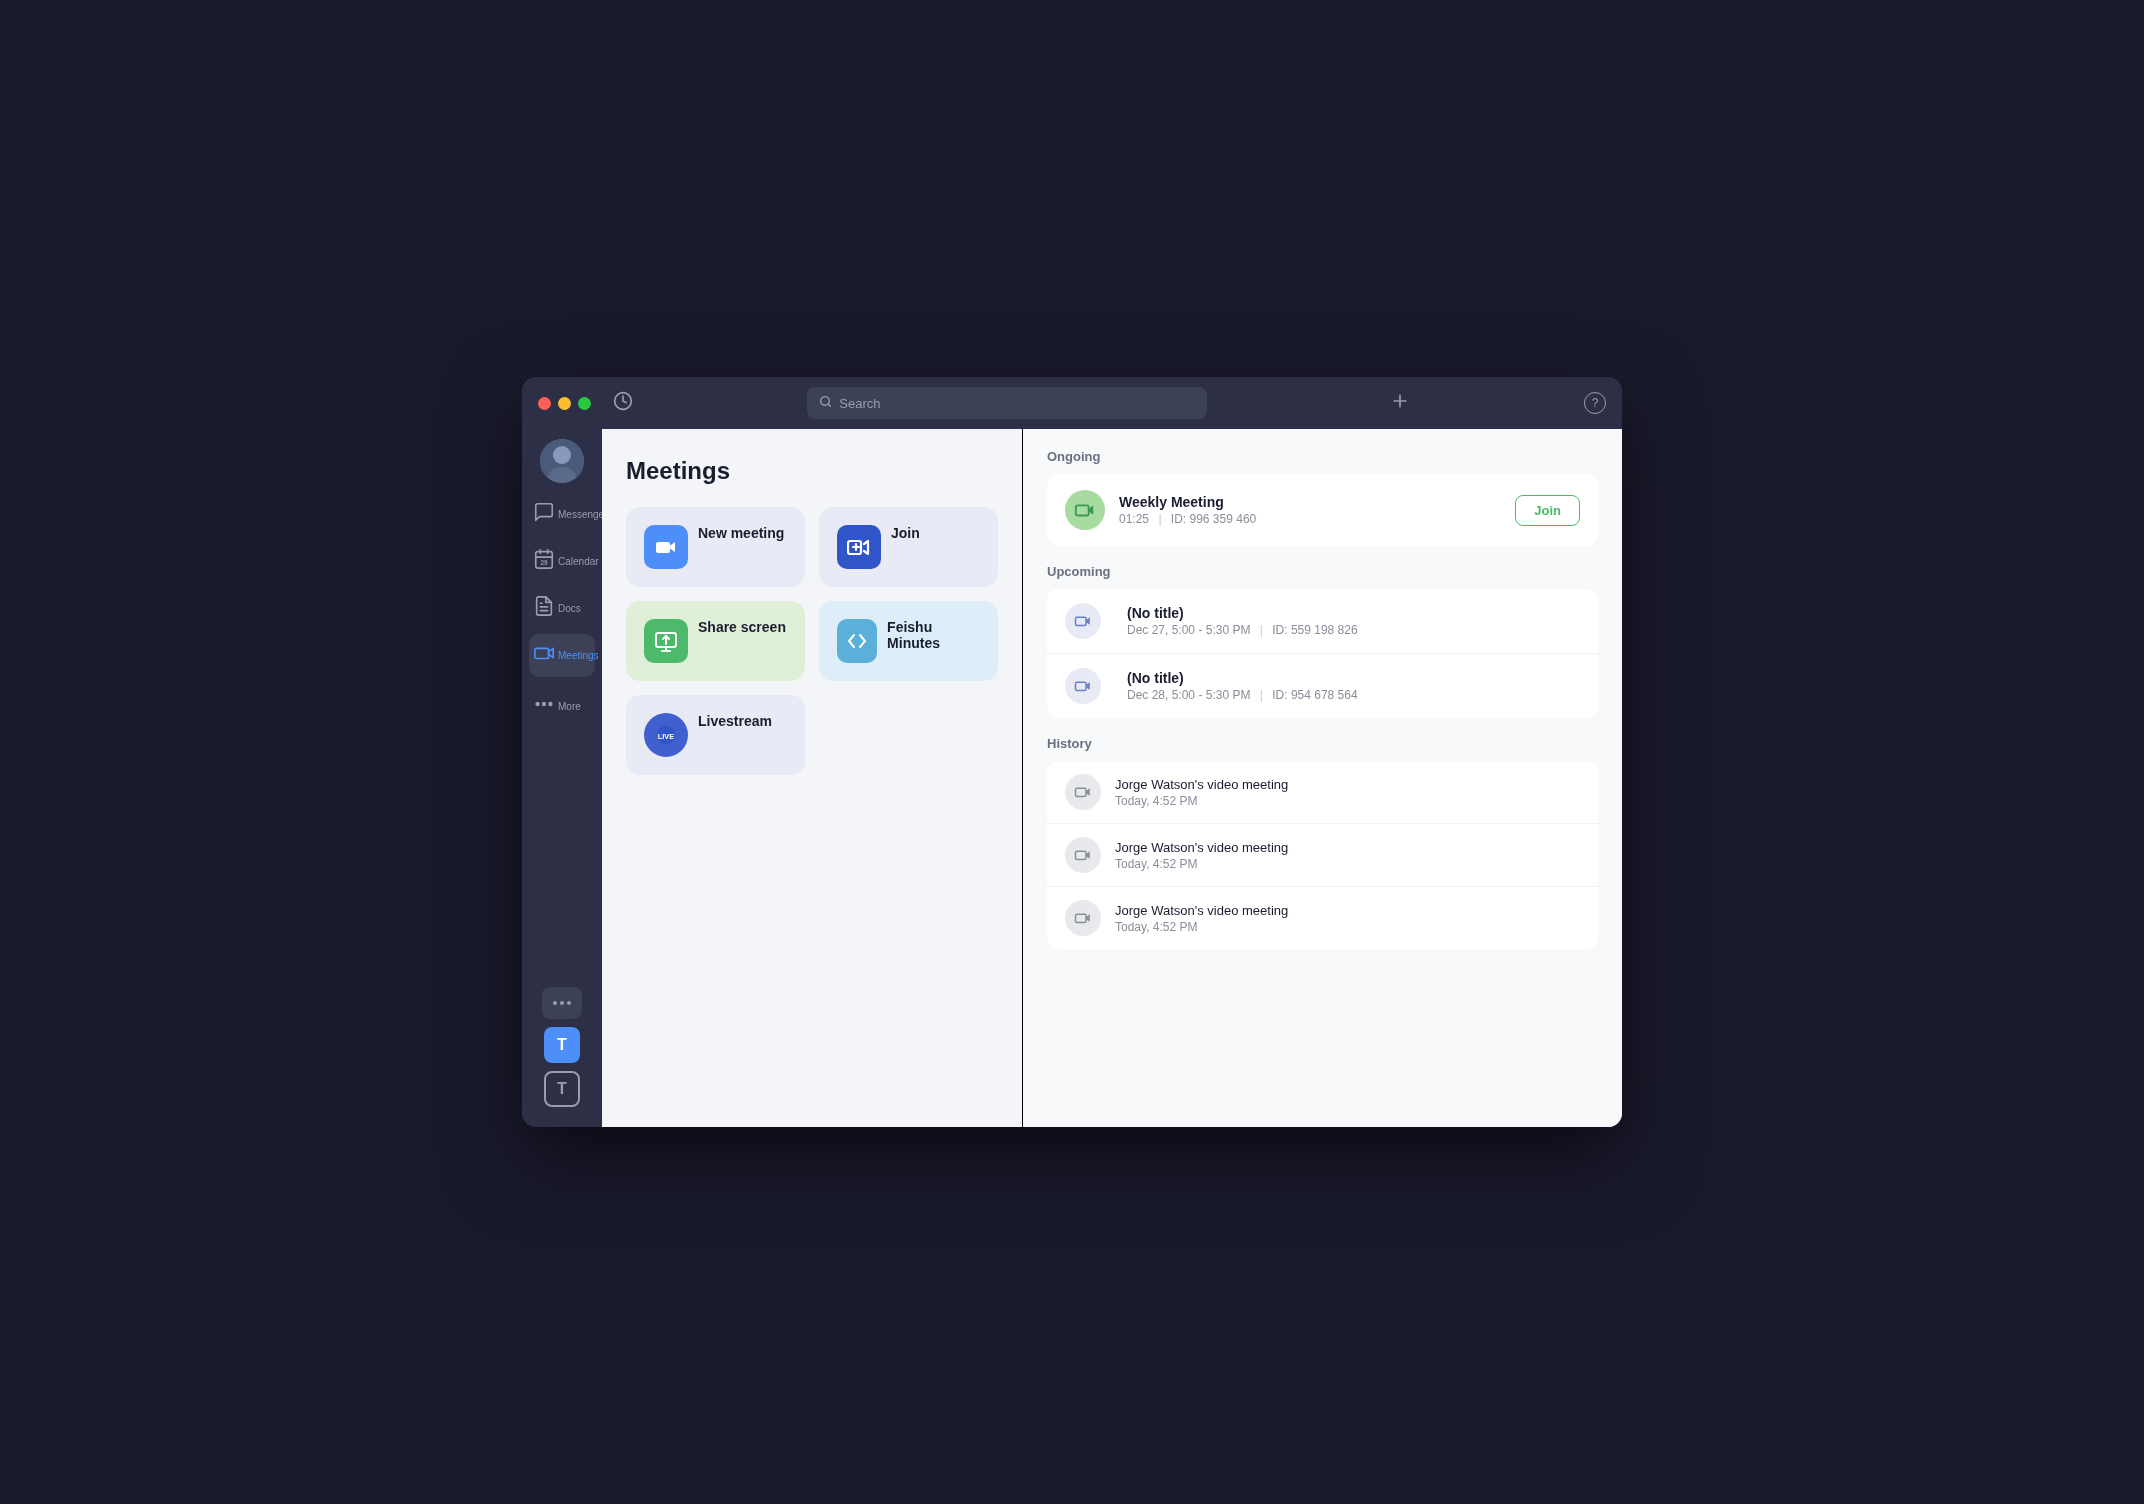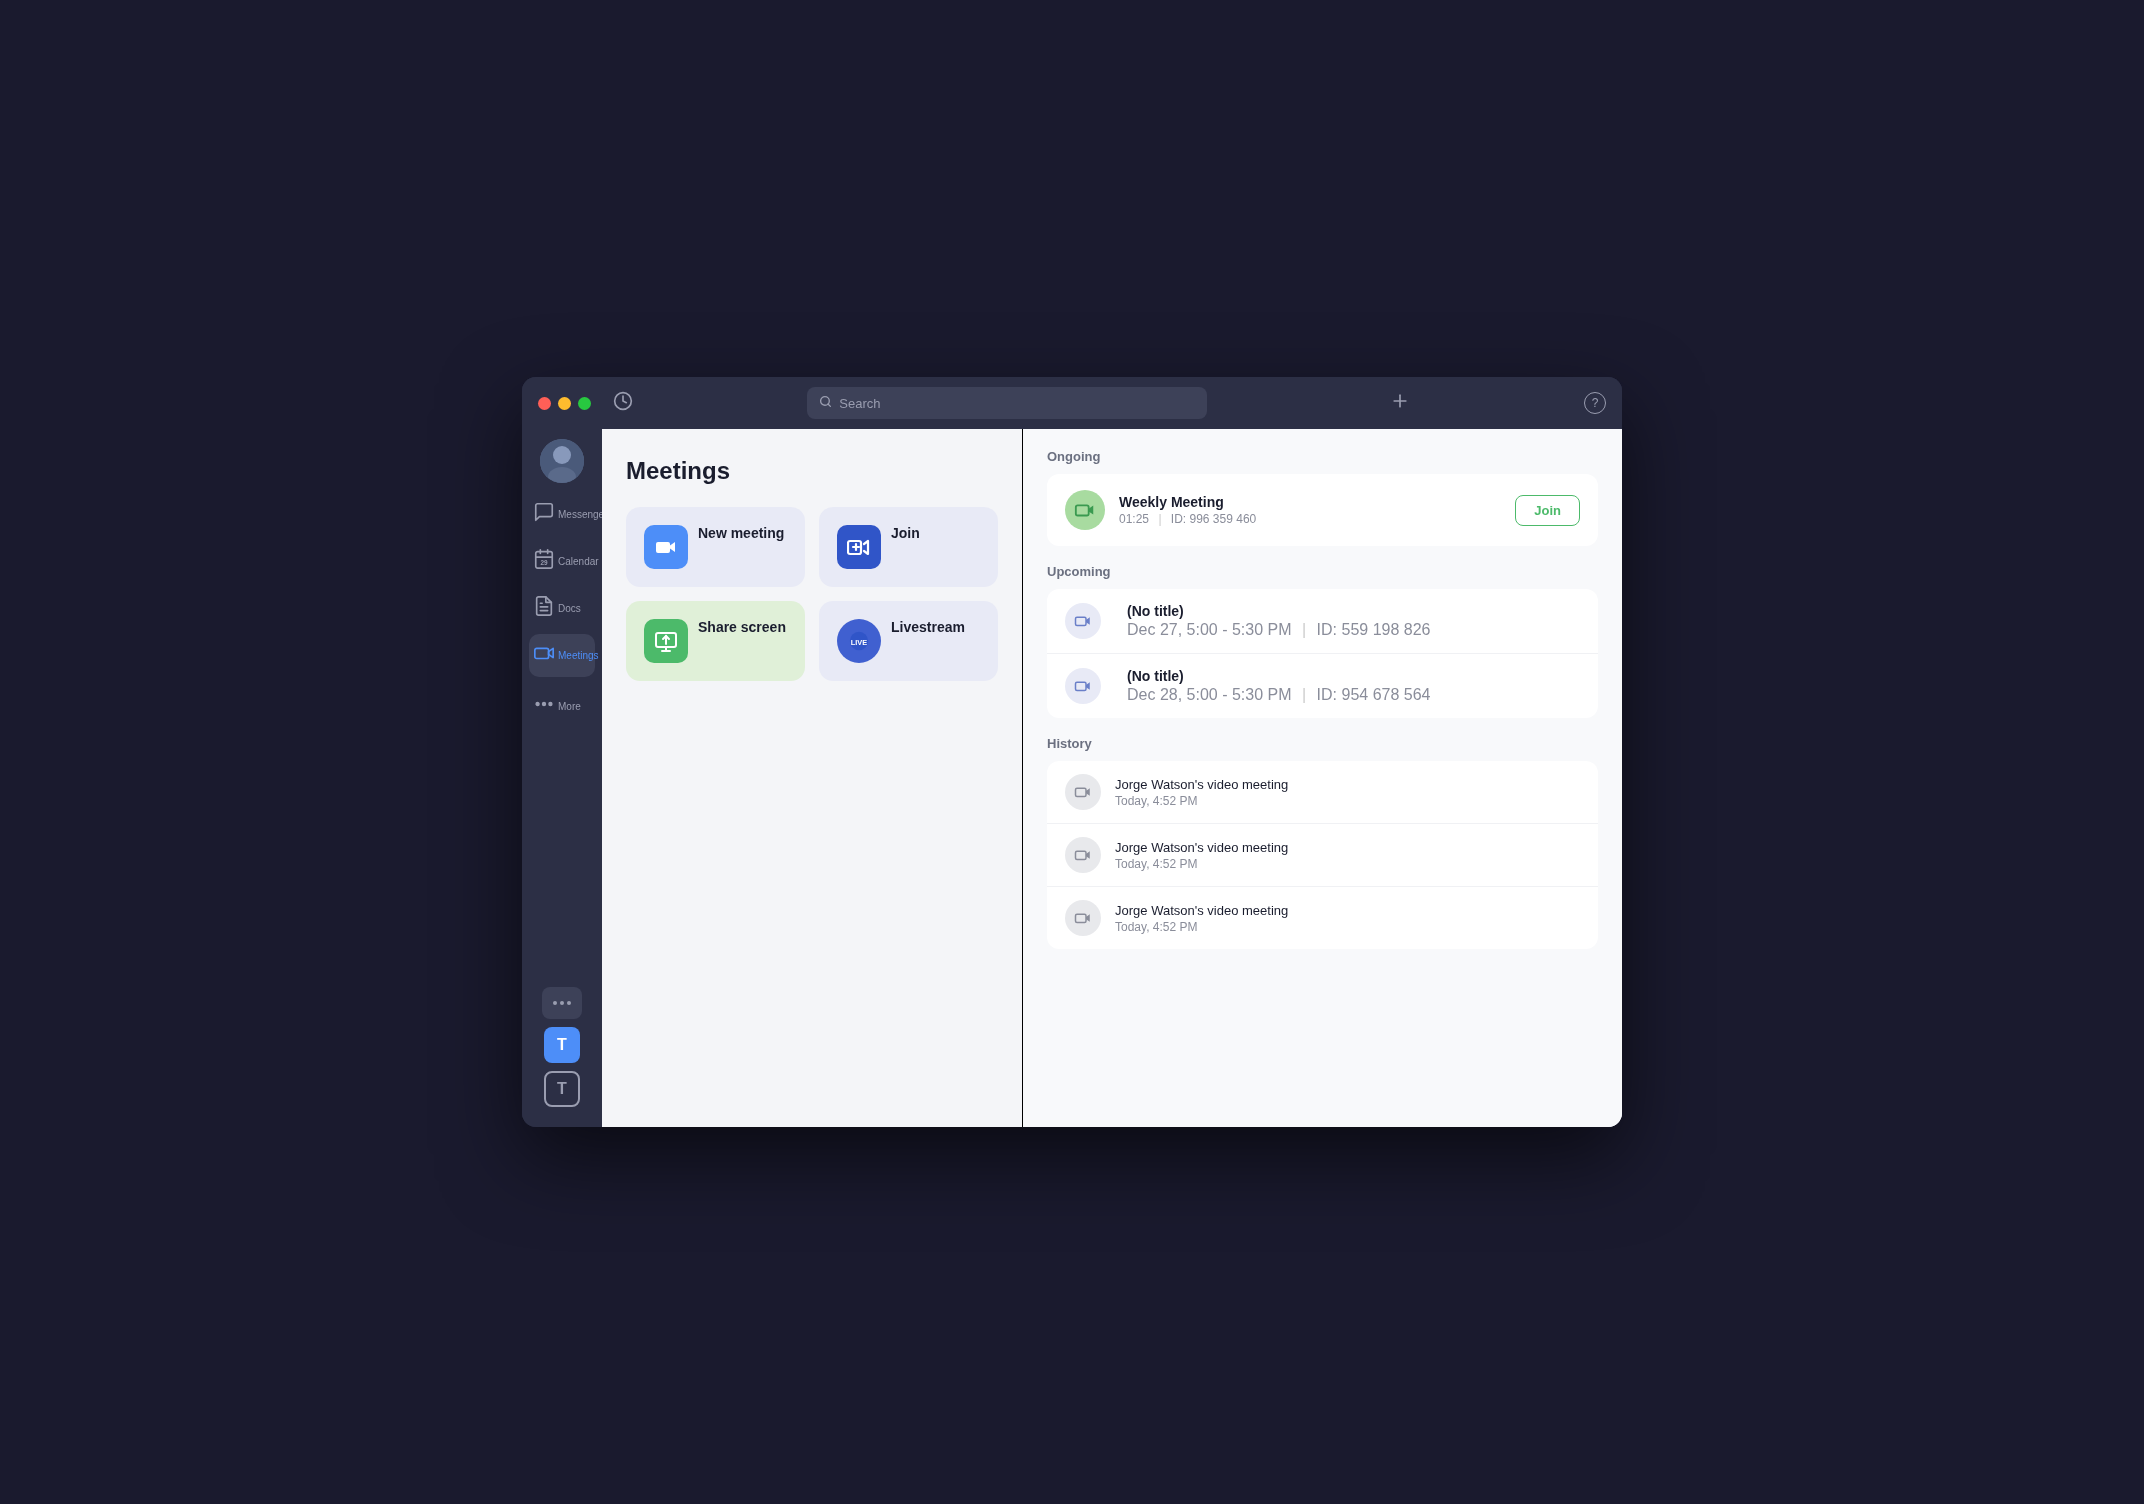--- a/index.html
+++ b/index.html
@@ -334,21 +334,21 @@
       justify-content: center;
       flex-shrink: 0;
     }
     .upcoming-info {}
     .upcoming-title {
       font-size: 14px;
       font-weight: 600;
       color: #1a1d2e;
     }
     .upcoming-meta {
-      font-size: 16px;
+      font-size: 12px;
       color: #8a8d9a;
       margin-top: 2px;
     }
     .history-item {
       display: flex;
       align-items: center;
       gap: 14px;
       padding: 13px 18px;
       border-bottom: 1px solid #f0f1f4;
     }
@@ -533,20 +533,29 @@
                 <rect x="2" y="4" width="20" height="14" rx="2"></rect>
                 <line x1="8" y1="22" x2="16" y2="22"></line>
                 <line x1="12" y1="18" x2="12" y2="22"></line>
                 <polyline points="9 10 12 7 15 10" fill="none" stroke="white" stroke-width="2"></polyline>
                 <line x1="12" y1="7" x2="12" y2="15"></line>
               </svg>
             </div>
             <span class="card-label">Share screen</span>
           </div>
 
+          <div class="meeting-card card-lightblue">
+            <div class="card-icon-wrap icon-bg-lightblue">
+              <svg width="24" height="24" viewBox="0 0 24 24" fill="none" stroke="white" stroke-width="2" stroke-linecap="round">
+                <path d="M9 18 L4 12 L9 6" fill="none"></path>
+                <path d="M15 6 L20 12 L15 18" fill="none"></path>
+              </svg>
+            </div>
+            <span class="card-label">Feishu Minutes</span>
+          </div>
 
           <div class="meeting-card card-blue">
             <div class="card-icon-wrap icon-bg-blue2" style="background:#4060d0; border-radius:50%;">
               <svg width="22" height="22" viewBox="0 0 24 24" fill="none">
                 <circle cx="12" cy="12" r="10" fill="#3055c8"></circle>
                 <text x="12" y="16" text-anchor="middle" font-size="8" fill="white" font-weight="bold" stroke="none">LIVE</text>
               </svg>
             </div>
             <span class="card-label">Livestream</span>
           </div>

